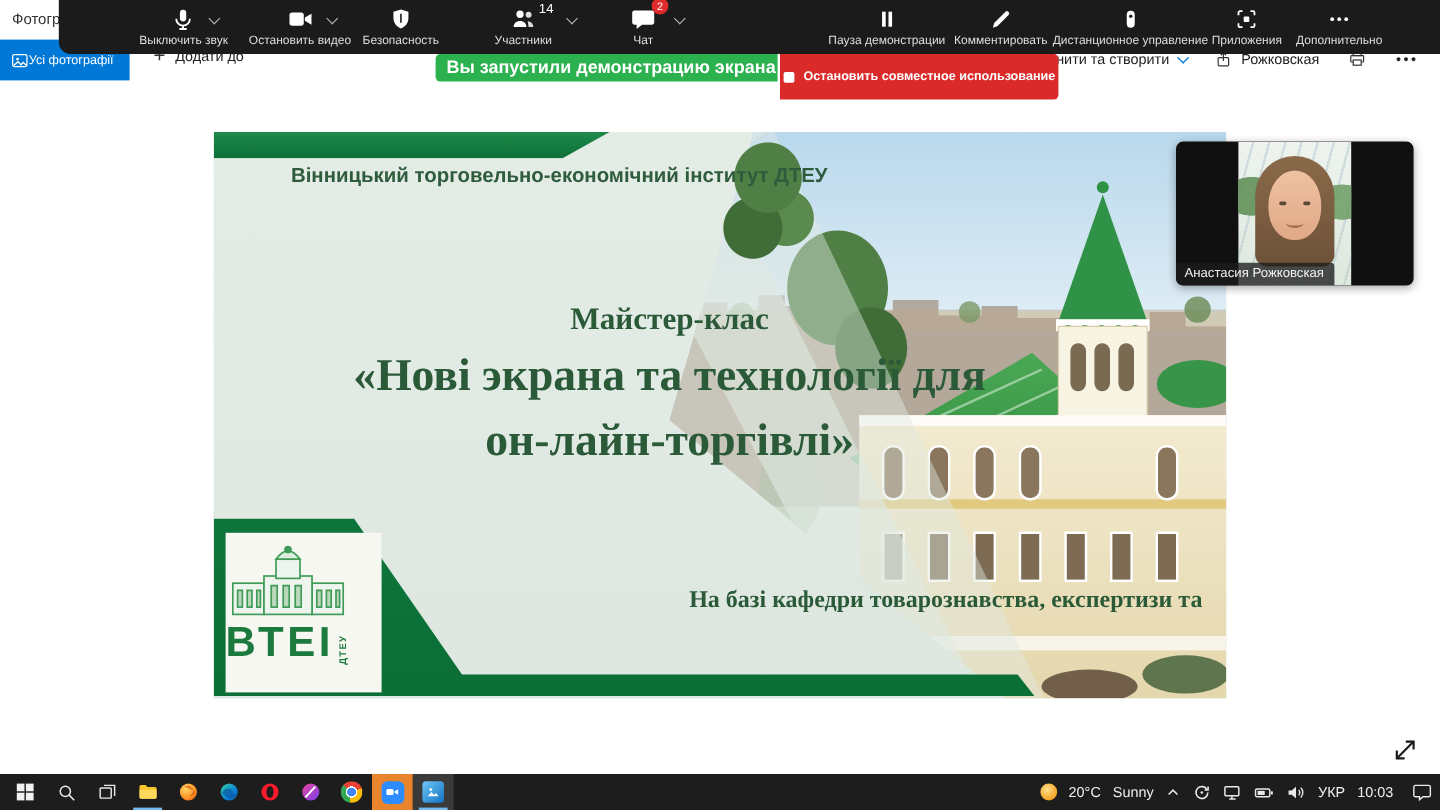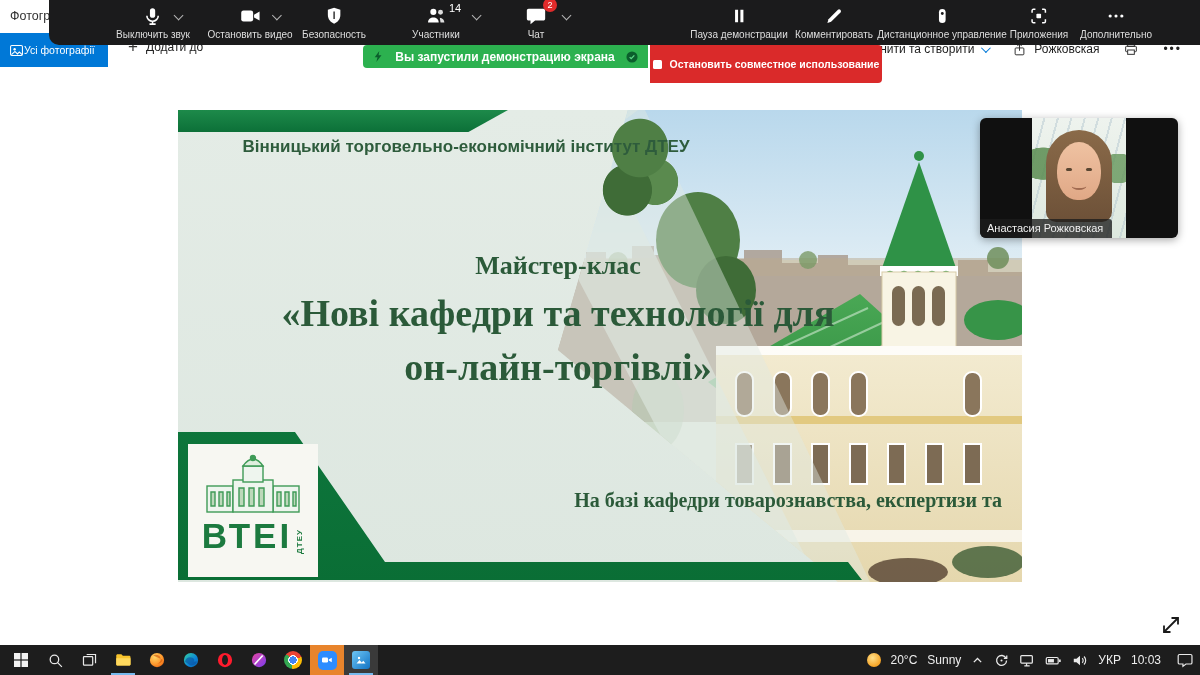--- a/index.html
+++ b/index.html
@@ -28,21 +28,21 @@
   .zt-chev { position:absolute; left:calc(100% + 12px); top:8px; width:7px; height:7px;
     border-right:1.6px solid #b5b5b5; border-bottom:1.6px solid #b5b5b5; transform:rotate(45deg); }
   .zt-count { position:absolute; left:calc(100% + 2px); top:-2px; font-size:11px; color:#fff; }
   .zt-badge { position:absolute; right:-10px; top:-6px; min-width:14px; height:14px; border-radius:8px; background:#e02b2b;
     color:#fff; font-size:9px; display:flex; align-items:center; justify-content:center; padding:0 3px; }
   .share-btn-icon { width:30px; height:20px; background:#23c160; border-radius:5px; display:flex; align-items:center; justify-content:center; }
 
   
   .banner-green { position:absolute; left:363px; top:45px; width:285px; height:23px; background:#2cb14f; border-radius:4px 0 0 4px;
     display:flex; align-items:center; justify-content:space-between; padding:0 9px; z-index:45; }
-  .banner-green .msg { color:#fff; font-size:12px; font-weight:bold; white-space:nowrap; }
+  .banner-green .msg { color:#fff; font-size:15px; font-weight:bold; white-space:nowrap; }
   .banner-red { position:absolute; left:650px; top:45px; width:232px; height:38px; background:#da2a2a; border-radius:0 4px 4px 0;
     display:flex; align-items:center; justify-content:center; gap:8px; z-index:45; cursor:pointer; }
   .banner-red .stopsq { width:9px; height:9px; background:#fff; border-radius:1.5px; }
   .banner-red .msg { color:#fff; font-size:10.5px; font-weight:bold; white-space:nowrap; }
 
   
   .slide { position:absolute; left:178px; top:110px; width:844px; height:472px;
     background:linear-gradient(180deg,#e4ece6,#dde7e0); z-index:10; overflow:hidden; }
   .illu { position:absolute; left:380px; top:0; width:464px; height:472px;
     clip-path:polygon(70px 0, 464px 0, 464px 472px, 280px 472px, 0px 240px); }
@@ -56,21 +56,21 @@
     font-family:Liberation Sans, sans-serif; font-weight:bold; font-size:17px; color:#2e5c3c; }
   .slide-center { position:absolute; left:55px; top:136px; width:650px; text-align:center;
     font-family:"Liberation Serif", serif; font-weight:bold; color:#2b5a39; }
   .slide-center .h1 { font-size:26px; line-height:40px; }
   .slide-center .h2 { font-size:23px; line-height:36px; }
   .slide-center .big { font-size:38px; line-height:54px; }
   .slide-band { position:absolute; left:0; top:0; width:844px; height:472px;
     background:linear-gradient(180deg,#15854a,#0a6e35);
     clip-path:polygon(0 322px,117px 322px,207px 452px,670px 452px,684px 470px,0 470px); }
   .slide-logo { position:absolute; left:10px; top:334px; width:130px; height:133px; background:#f7f7f2;
-    display:flex; flex-direction:column; align-items:center; padding-top:6px; }
+    display:flex; flex-direction:column; padding-top:6px; }
   .logo-row { display:flex; align-items:flex-end; gap:3px; margin-top:2px; }
   .logo-main { font-size:35px; font-weight:bold; color:#1c7a3f; letter-spacing:3px; line-height:36px; }
   .logo-sub { font-size:8px; font-weight:bold; color:#1c7a3f; writing-mode:vertical-rl; transform:rotate(180deg); letter-spacing:1px; }
   .slide-footer { position:absolute; right:20px; top:376px; width:540px; text-align:right;
     font-family:"Liberation Serif", serif; font-weight:bold; font-size:20px; line-height:28px; color:#2b5a39; }
 
   
   .webcam { position:absolute; left:980px; top:118px; width:198px; height:120px; background:#101010;
     border-radius:6px; overflow:hidden; z-index:50; box-shadow:0 2px 8px rgba(0,0,0,.35); cursor:pointer; }
   .wc-video { position:absolute; left:50%; top:0; transform:translateX(-50%); width:94px; height:120px;
@@ -225,21 +225,21 @@
       </svg>
     </div>
 
     <div class="tree-blob"></div>
 
     <div class="slide-topbar"></div>
     <div class="slide-institute">Вінницький торговельно-економічний інститут ДТЕУ</div>
 
     <div class="slide-center">
       <div class="h1">Майстер-клас</div>
-      <div class="big">«Нові кафедри та технології для</div>
+      <div class="big">«Нові экрана та технології для</div>
       <div class="big">он-лайн-торгівлі»</div>
     </div>
 
     <div class="slide-band"></div>
 
     <div class="slide-logo">
       <svg width="104" height="66" viewBox="0 0 104 66">
         <g stroke="#3f9b57" stroke-width="1.4" fill="#eef5ee">
           <rect x="6" y="36" width="26" height="26"></rect>
           <rect x="72" y="36" width="26" height="26"></rect>

